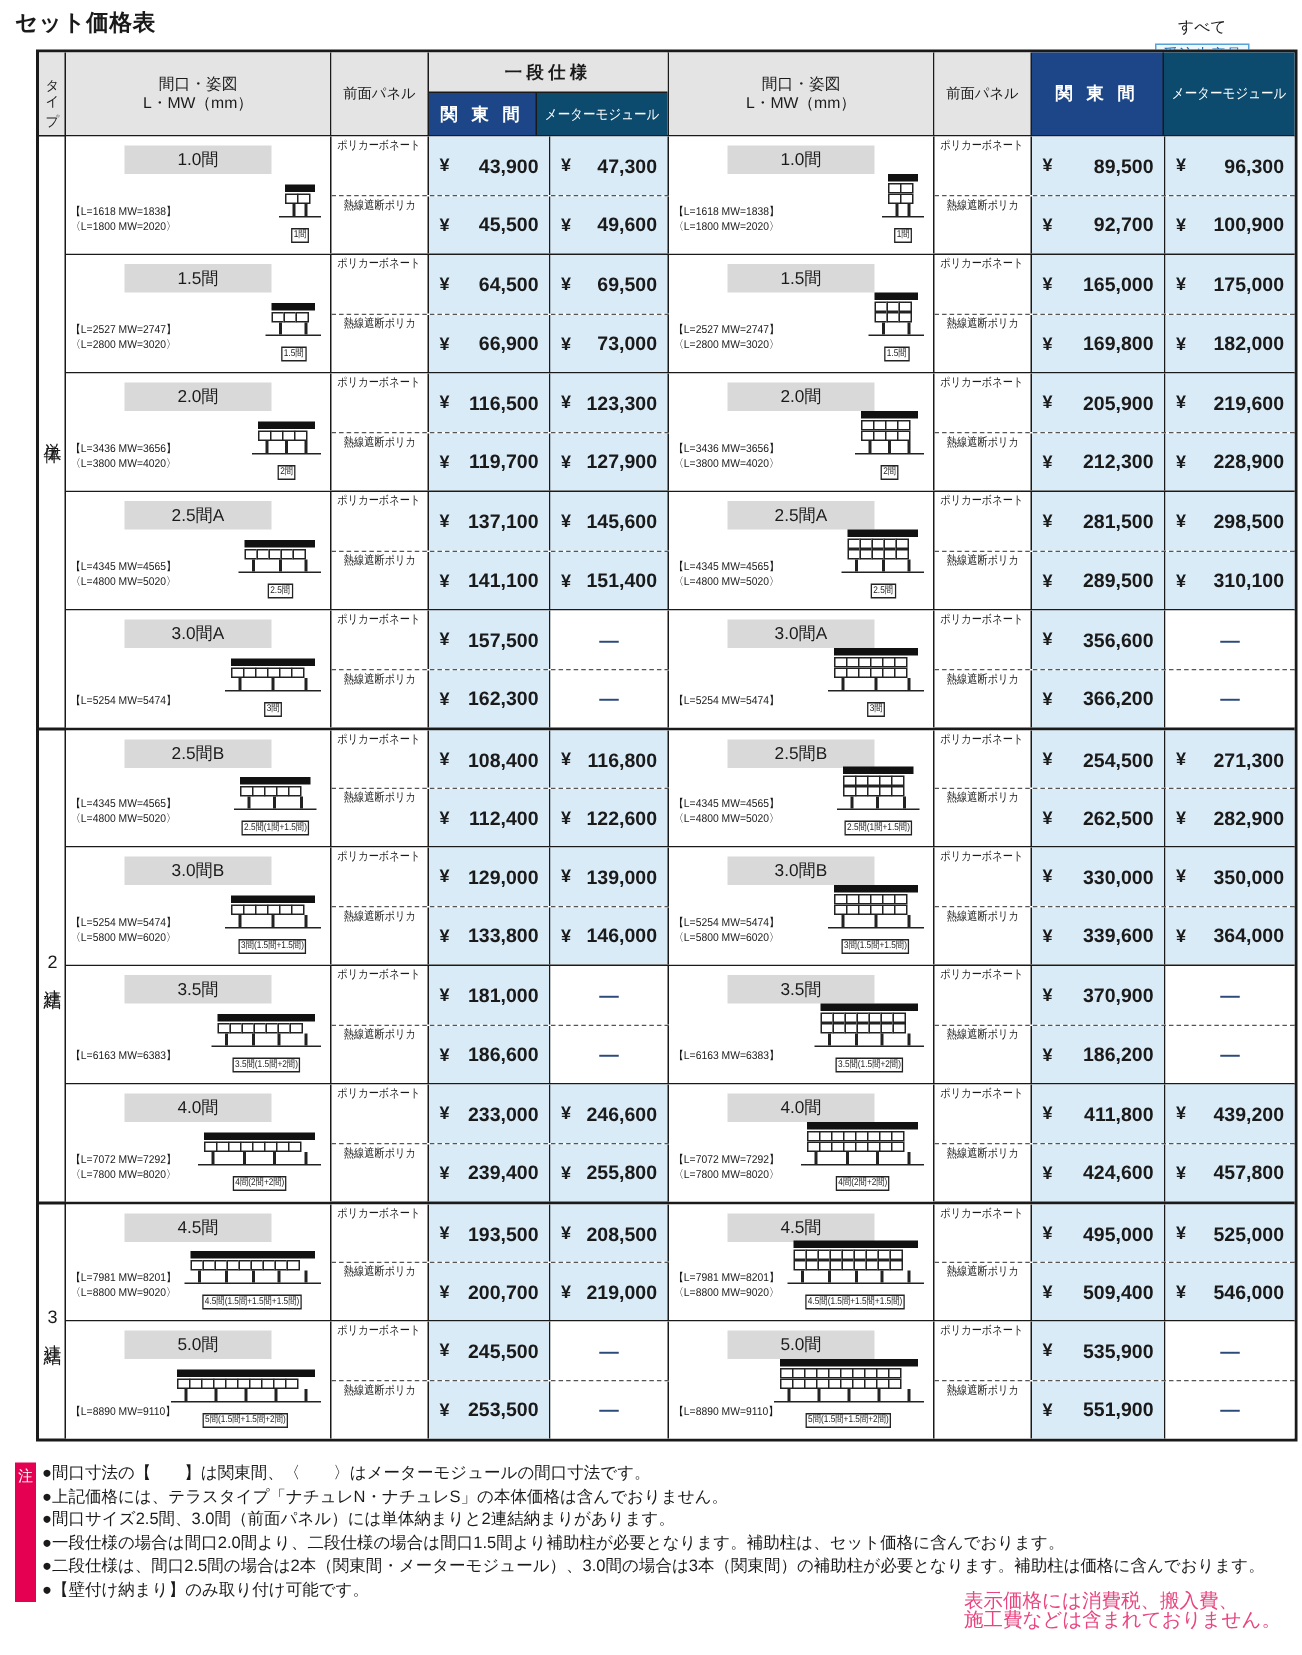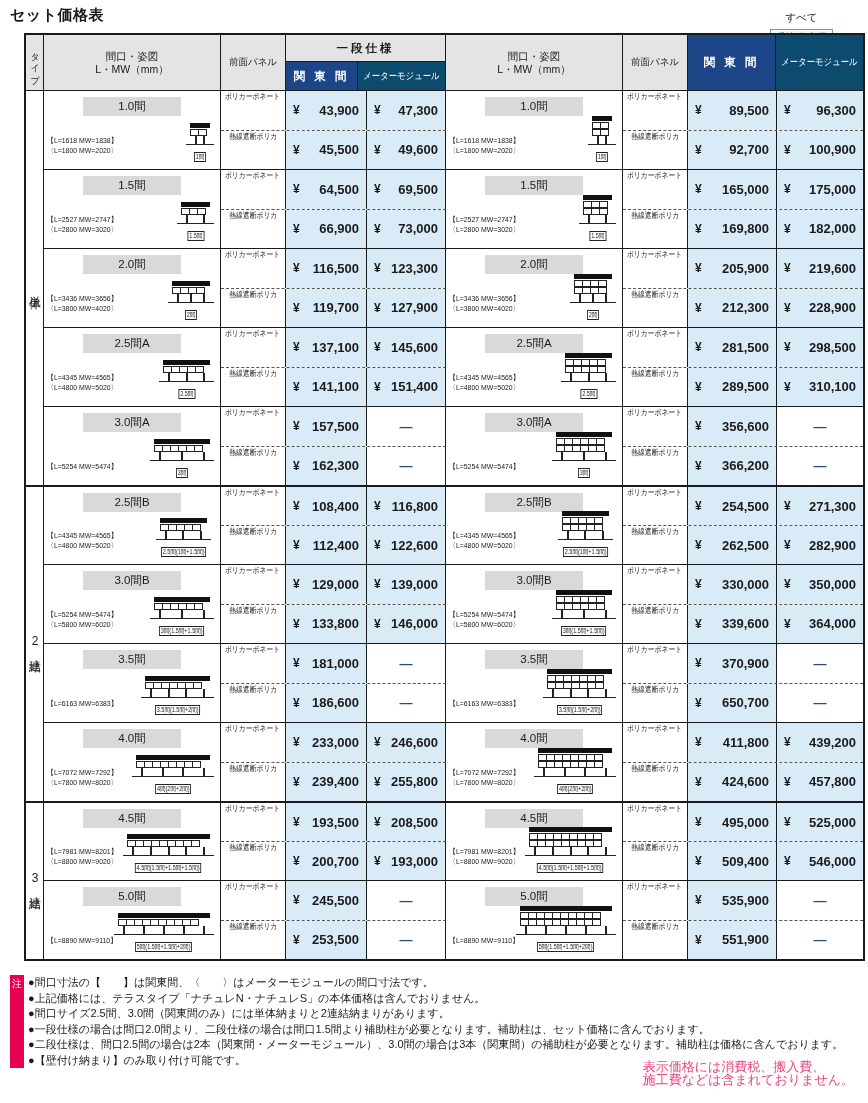--- a/index.html
+++ b/index.html
@@ -1033,21 +1033,21 @@
         <div class="price-cell meter no-price">
                 <span class="price-value">—</span>
               </div>
       </div>
       <div class="sub-row">
         <div class="panel-cell">
                 <span>熱線遮断ポリカ</span>
               </div>
         <div class="price-cell kanto">
                 <span class="yen">¥</span>
-                <span class="price-value">650,700</span>
+                <span class="price-value">186,200</span>
               </div>
         <div class="price-cell meter no-price">
                 <span class="price-value">—</span>
               </div>
       </div>
     </div>
   </div>
         <div class="size-row">
     <div class="diag-cell">
       <div class="size-tag">4.0間</div>
@@ -1226,21 +1226,21 @@
       <div class="sub-row">
         <div class="panel-cell">
                 <span>熱線遮断ポリカ</span>
               </div>
         <div class="price-cell kanto">
                 <span class="yen">¥</span>
                 <span class="price-value">200,700</span>
               </div>
         <div class="price-cell meter">
                 <span class="yen">¥</span>
-                <span class="price-value">193,000</span>
+                <span class="price-value">219,000</span>
               </div>
       </div>
     </div>
     <div class="diag-cell">
       <div class="size-tag">4.5間</div>
       <div class="dims">
         <div class="dims-kanto">【L=7981 MW=8201】</div>
         <div class="dims-meter">〈L=8800 MW=9020〉</div>
       </div>
       <div class="diag two-tier">
@@ -1443,21 +1443,21 @@
   </div>
       </div>
   </div>
 </div>
 
 <div class="notes">
   <div class="note-flag">注</div>
   <div class="note-lines">
     <div>●間口寸法の【　　】は関東間、〈　　〉はメーターモジュールの間口寸法です。</div>
     <div>●上記価格には、テラスタイプ「ナチュレN・ナチュレS」の本体価格は含んでおりません。</div>
-    <div>●間口サイズ2.5間、3.0間（関東間のみ）には単体納まりと2連結納まりがあります。</div>
+    <div>●間口サイズ2.5間、3.0間（前面パネル）には単体納まりと2連結納まりがあります。</div>
     <div>●一段仕様の場合は間口2.0間より、二段仕様の場合は間口1.5間より補助柱が必要となります。補助柱は、セット価格に含んでおります。</div>
     <div>●二段仕様は、間口2.5間の場合は2本（関東間・メーターモジュール）、3.0間の場合は3本（関東間）の補助柱が必要となります。補助柱は価格に含んでおります。</div>
     <div>●【壁付け納まり】のみ取り付け可能です。</div>
   </div>
 </div>
 
 <div class="disclaimer">
   <div>表示価格には消費税、搬入費、</div>
   <div>施工費などは含まれておりません。</div>
 </div>

